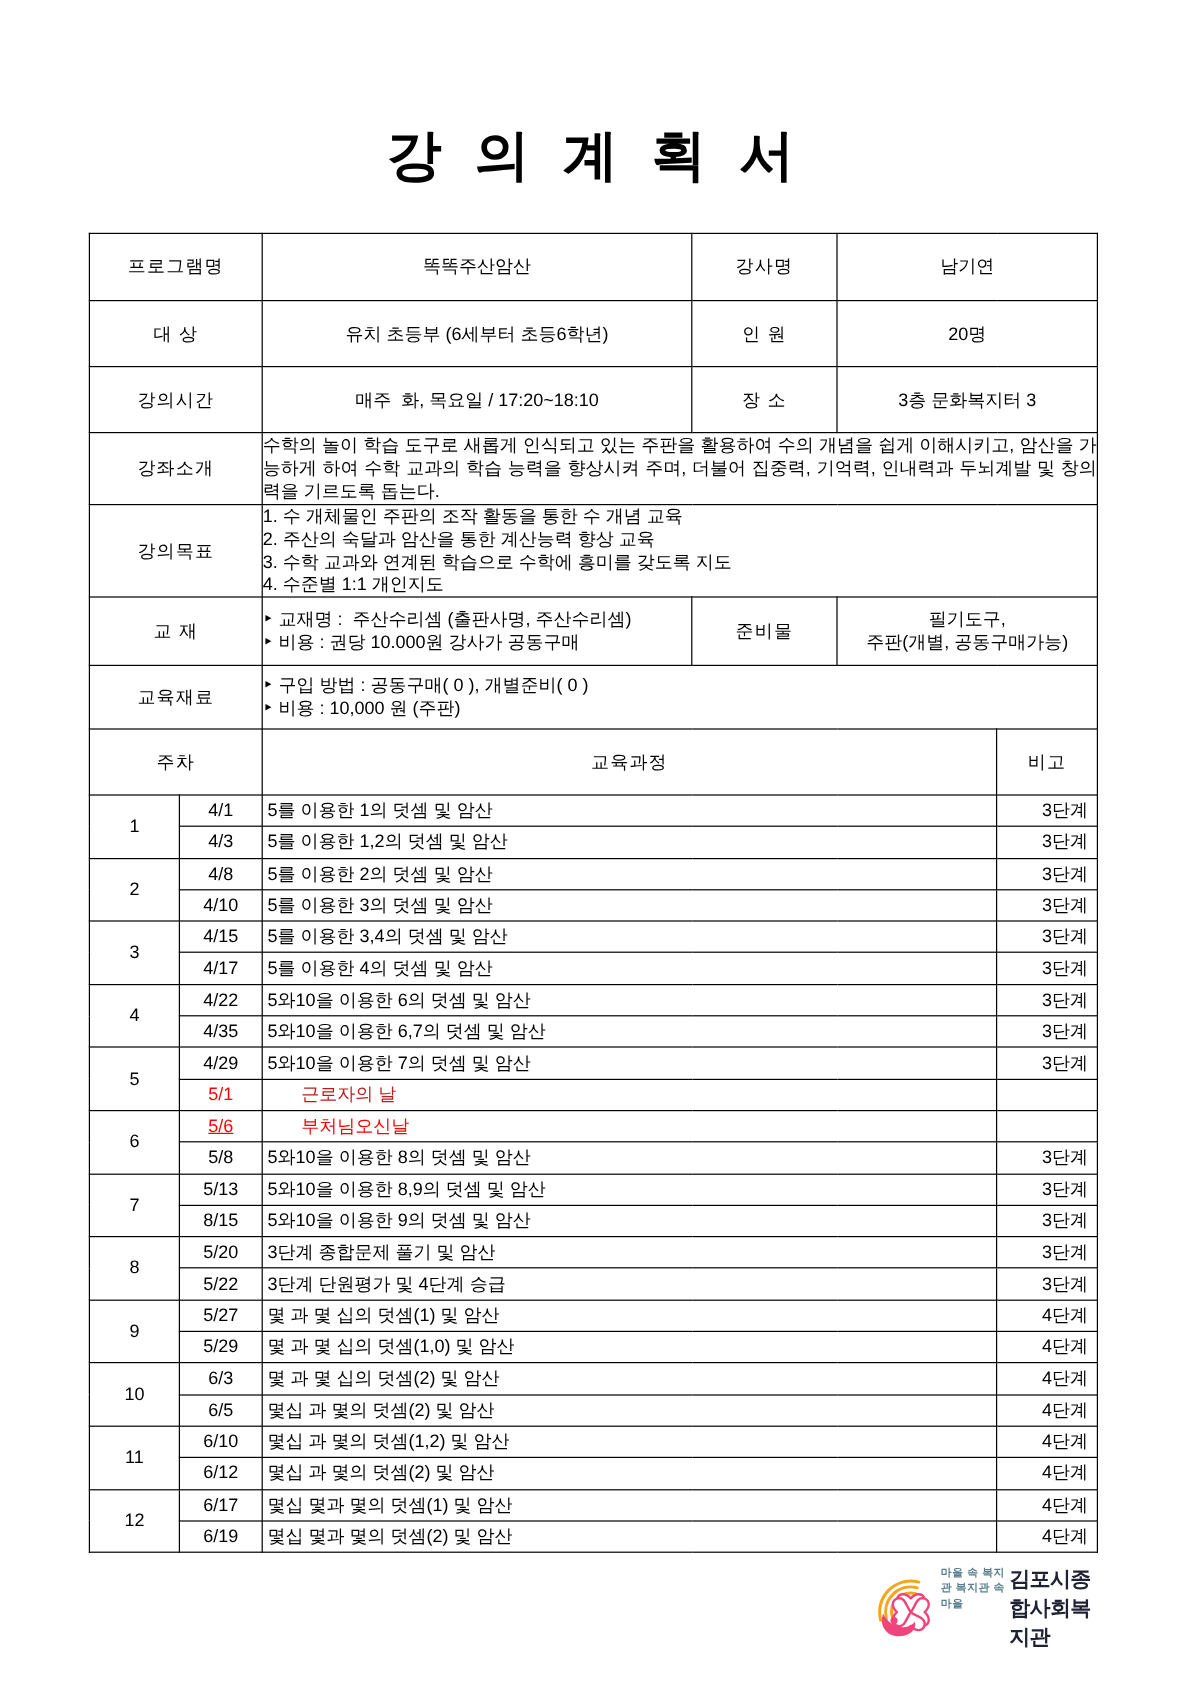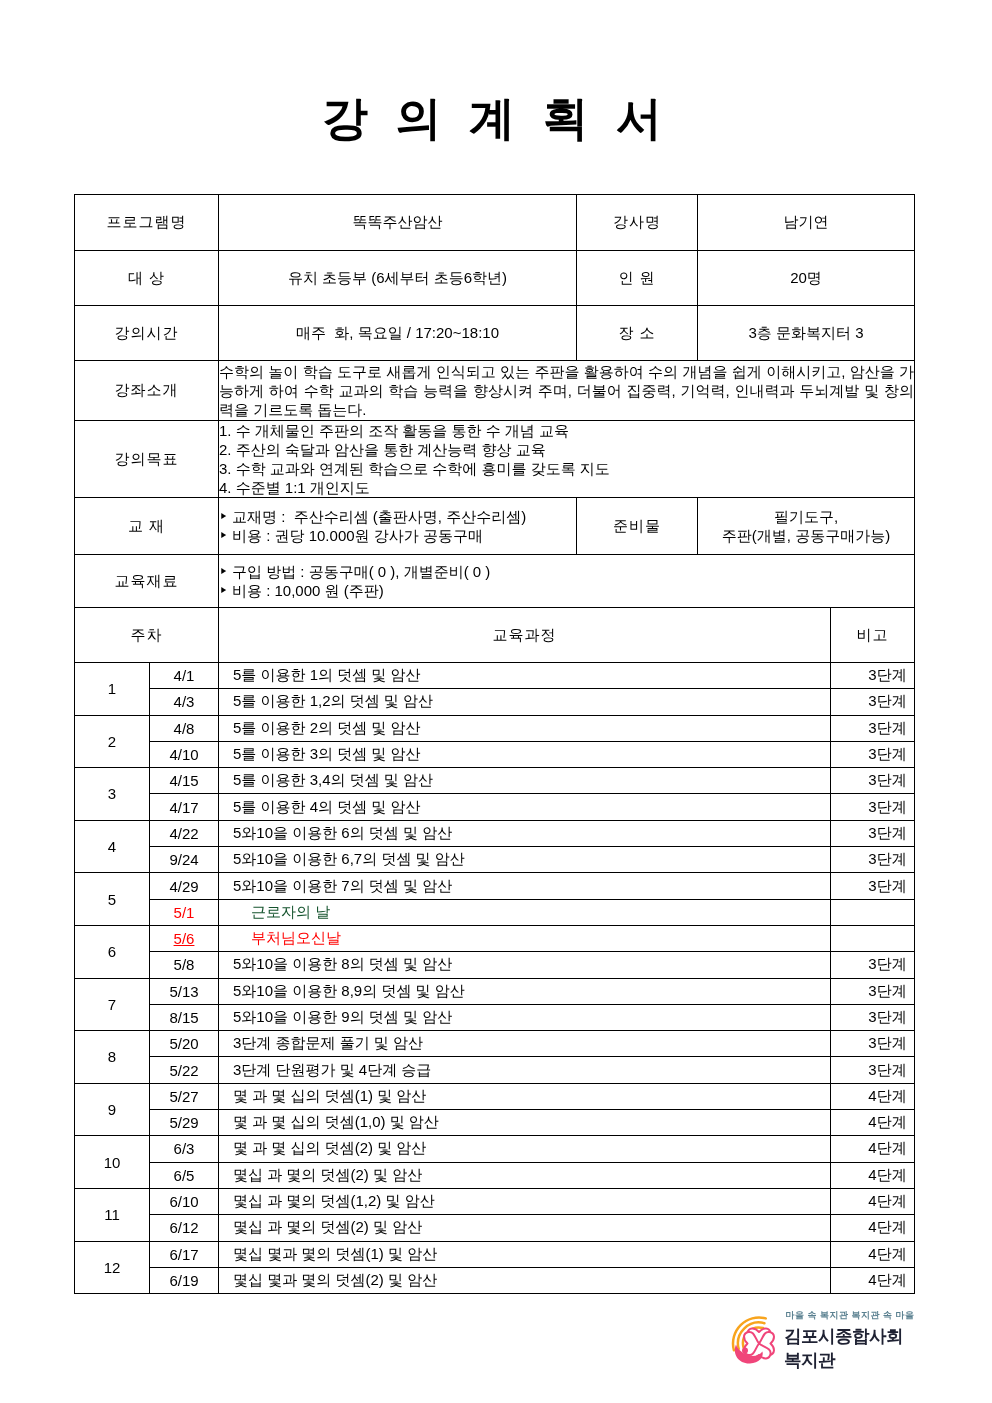--- a/index.html
+++ b/index.html
@@ -1,21 +1,21 @@
 <!DOCTYPE html>
 <html><head>
 <meta charset="utf-8">
 <style>
   html,body { margin:0; padding:0; background:#ffffff; }
   .page {
     position:relative; width:992px; height:1403px; background:#ffffff;
     font-family:"Liberation Sans","DejaVu Sans",sans-serif; color:#000;
   }
   .doc-title {
-    position:absolute; top:88px; left:0; width:100%;
+    position:absolute; top:99px; left:0; width:100%;
     text-align:center; font-size:46px; font-weight:bold; letter-spacing:8px;
     font-family:"Liberation Serif","DejaVu Serif",serif;
     white-space:pre;
   }
   table.main-table {
     position:absolute; left:74px; top:194px; width:840px;
     border-collapse:collapse; table-layout:fixed;
   }
   table.main-table td {
     border:1.5px solid #000; font-size:15px; padding:0; overflow:hidden;
@@ -24,30 +24,30 @@
   .label-cell  { text-align:center; letter-spacing:1px; }
   .value-cell  { text-align:center; white-space:pre-wrap; }
   .text-cell   { text-align:justify; padding:2px 8px 2px 8px; line-height:19px; vertical-align:top; }
   .lines-cell  { padding:2px 8px; line-height:19px; white-space:pre-wrap; }
   .lines-center{ text-align:center; padding:2px 2px; line-height:19px; white-space:pre-wrap; }
   .h56{height:56px} .h55{height:55px} .h53{height:53px}
   .h60{height:60px} .h77{height:77px} .h57{height:57px}
   #schedule-body tr { height:26.3px; }
   #schedule-body td.week-cell    { text-align:center; }
   #schedule-body td.date-cell    { text-align:center; }
-  #schedule-body td.content-cell { padding-left:14px; }
+  #schedule-body td.content-cell { padding-left:4px; }
   #schedule-body td.note-cell    { text-align:center;padding-left:30px; }
   .holiday { color:#ff0000; }
   .holiday-indent { padding-left:32px !important; }
   .footer-logo {
     position:absolute; left:730px; top:1304px; width:186px; height:72px;
     display:flex; align-items:center;
   }
   .logo-icon { width:52px; height:66px; flex:0 0 auto; }
-  .logo-text { display:flex; flex-direction:column; align-items:center; margin-left:2px; }
+  .logo-text { display:flex; margin-left:2px; }
   .logo-tagline { font-size:9px; font-weight:bold; letter-spacing:0.5px; margin-bottom:2px; }
   .logo-orgname { font-size:17.5px; font-weight:bold; letter-spacing:-0.5px; }
 </style>
 </head>
 <body>
 
 <div class="page">
 
   <div class="doc-title">강 의 계 획 서</div>
 
@@ -143,33 +143,33 @@
           <td colspan="3" class="content-cell">5를 이용한 4의 덧셈 및 암산</td>
           <td class="note-cell">3단계</td>
         </tr>
         <tr>
           <td rowspan="2" class="week-cell">4</td>
           <td class="date-cell">4/22</td>
           <td colspan="3" class="content-cell">5와10을 이용한 6의 덧셈 및 암산</td>
           <td class="note-cell">3단계</td>
         </tr>
         <tr>
-          <td class="date-cell">9/24</td>
+          <td class="date-cell">4/35</td>
           <td colspan="3" class="content-cell">5와10을 이용한 6,7의 덧셈 및 암산</td>
           <td class="note-cell">3단계</td>
         </tr>
         <tr>
           <td rowspan="2" class="week-cell">5</td>
           <td class="date-cell">4/29</td>
           <td colspan="3" class="content-cell">5와10을 이용한 7의 덧셈 및 암산</td>
           <td class="note-cell">3단계</td>
         </tr>
         <tr>
           <td class="date-cell holiday" style="color: rgb(255, 0, 0);">5/1</td>
-          <td colspan="3" class="content-cell holiday holiday-indent" style="color: #14532d;">근로자의 날</td>
+          <td colspan="3" class="content-cell holiday holiday-indent" style="color: #b91c1c;">근로자의 날</td>
           <td class="note-cell"></td>
         </tr>
         <tr>
           <td rowspan="2" class="week-cell">6</td>
           <td class="date-cell holiday" style="color: rgb(255, 0, 0); text-decoration: underline;">5/6</td>
           <td colspan="3" class="content-cell holiday holiday-indent" style="color: rgb(255, 0, 0);">부처님오신날</td>
           <td class="note-cell"></td>
         </tr>
         <tr>
           <td class="date-cell">5/8</td>

